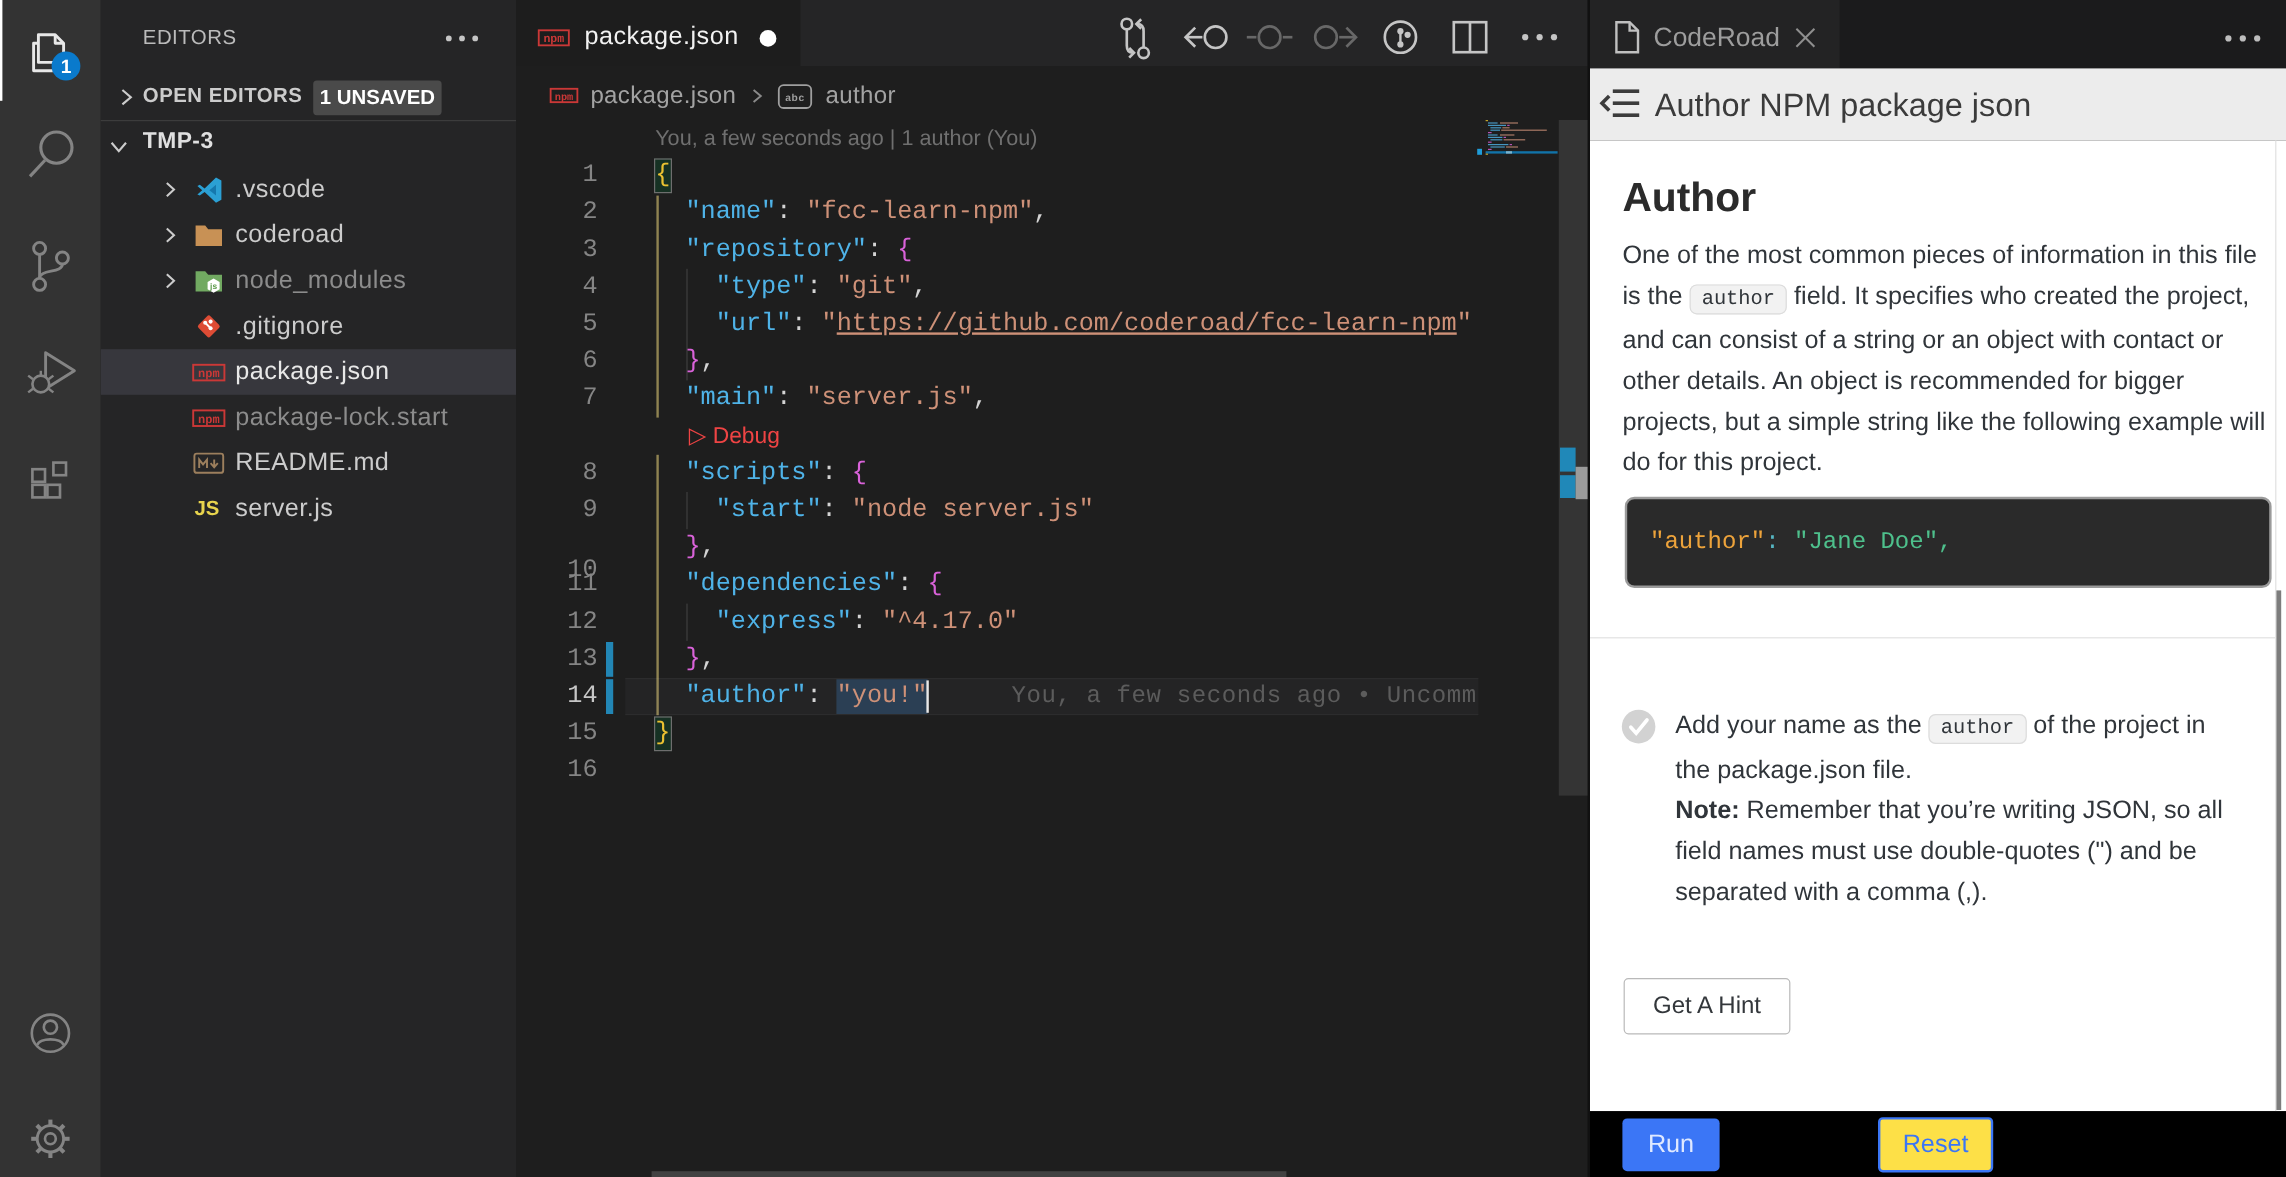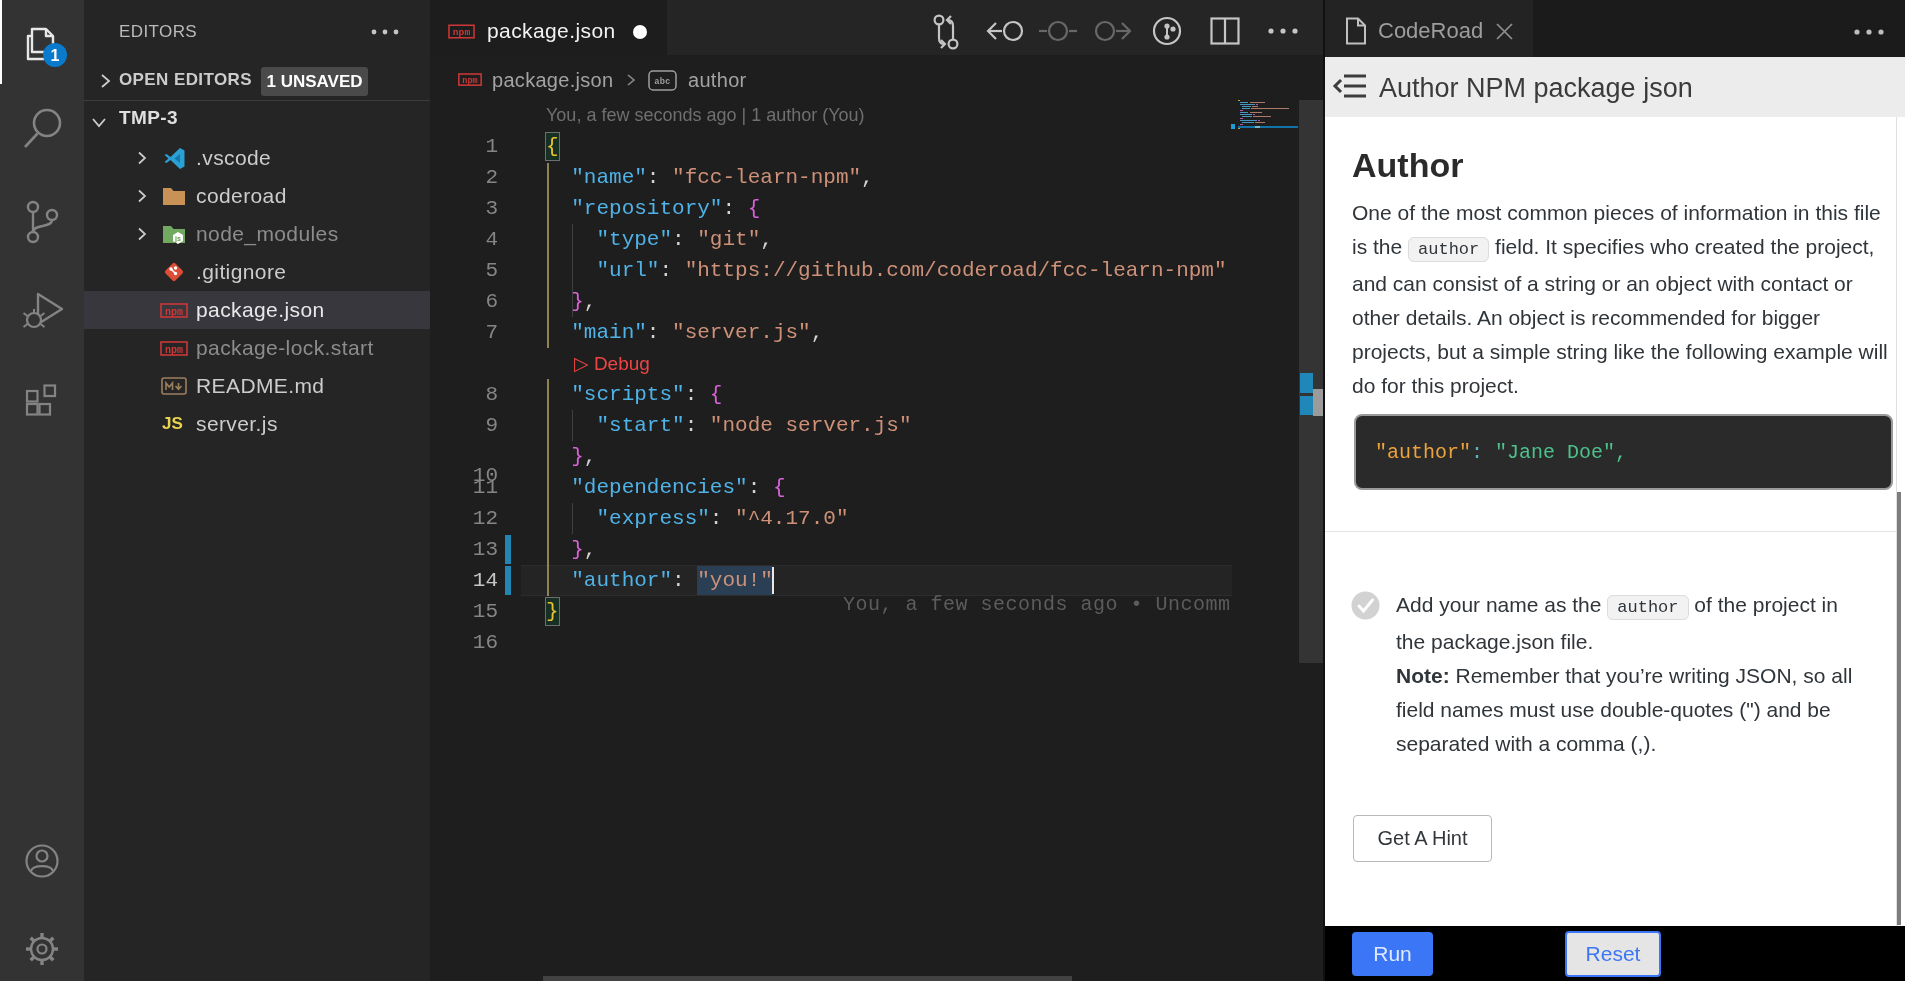--- a/index.html
+++ b/index.html
@@ -282,40 +282,40 @@
 <div class="num" style="left:430px;top:596px;">15</div>
 <div class="num" style="left:430px;top:627px;">16</div>
 
 <div class="abs" style="left:545px;top:132px;width:15px;height:29px;border:1px solid #6e6e6e;background:#163123;"></div>
 <div class="abs" style="left:545px;top:597px;width:15px;height:29px;border:1px solid #6e6e6e;background:#163123;"></div>
 
 <div class="row" style="left:546px;top:131px;"><span class="b1">{</span></div>
 <div class="row" style="left:546px;top:162px;">  <span class="k">"name"</span><span class="p">: </span><span class="s">"fcc-learn-npm"</span><span class="p">,</span></div>
 <div class="row" style="left:546px;top:193px;">  <span class="k">"repository"</span><span class="p">: </span><span class="b2">{</span></div>
 <div class="row" style="left:546px;top:224px;">    <span class="k">"type"</span><span class="p">: </span><span class="s">"git"</span><span class="p">,</span></div>
-<div class="row" style="left:546px;top:255px;">    <span class="k">"url"</span><span class="p">: </span><span class="s">"<span style="">https://github.com/coderoad/fcc-learn-npm</span>"</span></div>
+<div class="row" style="left:546px;top:255px;">    <span class="k">"url"</span><span class="p">: </span><span class="s">"<span style="text-decoration:underline;">https://github.com/coderoad/fcc-learn-npm</span>"</span></div>
 <div class="row" style="left:546px;top:286px;">  <span class="b2">}</span><span class="p">,</span></div>
 <div class="row" style="left:546px;top:317px;">  <span class="k">"main"</span><span class="p">: </span><span class="s">"server.js"</span><span class="p">,</span></div>
 
 <div class="abs" style="left:574px;top:349px;width:400px;font-size:19px;line-height:30px;color:#ef4444;">▷ Debug</div>
 <div class="row" style="left:546px;top:379px;">  <span class="k">"scripts"</span><span class="p">: </span><span class="b2">{</span></div>
 <div class="row" style="left:546px;top:410px;">    <span class="k">"start"</span><span class="p">: </span><span class="s">"node server.js"</span></div>
 <div class="row" style="left:546px;top:441px;">  <span class="b2">}</span><span class="p">,</span></div>
 <div class="row" style="left:546px;top:472px;">  <span class="k">"dependencies"</span><span class="p">: </span><span class="b2">{</span></div>
 <div class="row" style="left:546px;top:503px;">    <span class="k">"express"</span><span class="p">: </span><span class="s">"^4.17.0"</span></div>
 <div class="row" style="left:546px;top:534px;">  <span class="b2">}</span><span class="p">,</span></div>
 
 <div class="abs" style="left:521px;top:565px;width:711px;height:31px;background:rgba(140,150,170,0.055);border-top:1px solid rgba(255,255,255,0.04);border-bottom:1px solid rgba(255,255,255,0.04);"></div>
 
 <div class="abs" style="left:697px;top:566px;width:76px;height:29px;background:#2b3f54;"></div>
 <div class="row" style="left:546px;top:565px;">  <span class="k">"author"</span><span class="p">: </span><span class="s">"you!"</span></div>
 
 <div class="abs" style="left:772px;top:567px;width:2px;height:27px;background:#e8e8e8;"></div>
 
-<div class="abs" style="left:843px;top:589px;font:20px/31px 'Liberation Mono', monospace;letter-spacing:0.5px;color:#5c5c5c;">You, a few seconds ago • Uncomm</div>
+<div class="abs" style="left:843px;top:565px;font:20px/31px 'Liberation Mono', monospace;letter-spacing:0.5px;color:#5c5c5c;">You, a few seconds ago • Uncomm</div>
 <div class="row" style="left:546px;top:596px;"><span class="b1">}</span></div>
 
 <div class="abs" style="left:543px;top:976px;width:529px;height:5px;background:rgba(121,121,121,0.4);"></div>
 
 <div id="minimap" class="abs" style="left:1238px;top:100px;">
 <div style="position:absolute;left:0.00px;top:0px;width:2.10px;height:1.2px;background:#e9c62f;opacity:0.8;"></div>
 <div style="position:absolute;left:2.10px;top:2px;width:8.40px;height:1.2px;background:#4fb3e8;opacity:0.8;"></div>
 <div style="position:absolute;left:11.55px;top:2px;width:15.75px;height:1.2px;background:#ce9178;opacity:0.8;"></div>
 <div style="position:absolute;left:2.10px;top:4px;width:14.70px;height:1.2px;background:#4fb3e8;opacity:0.8;"></div>
 <div style="position:absolute;left:17.85px;top:4px;width:2.10px;height:1.2px;background:#d962d9;opacity:0.8;"></div>
@@ -406,13 +406,13 @@
 the package.json file.<br>
 <b>Note:</b> Remember that you’re writing JSON, so all<br>
 field names must use double-quotes (") and be<br>
 separated with a comma (,).
 </div>
 
 <div class="abs" style="left:1353px;top:815px;width:139px;height:47px;background:#ffffff;border:1.5px solid #b9b9b9;border-radius:4px;font-size:20px;color:#33373b;text-align:center;line-height:45px;">Get A Hint</div>
 
 <div class="abs" style="left:1325px;top:926px;width:580px;height:55px;background:#000000;"></div>
 <div class="abs" style="left:1352px;top:932px;width:81px;height:44px;background:#3b76f6;border-radius:4px;font-size:21px;color:#dfe9ff;text-align:center;line-height:44px;">Run</div>
-<div class="abs" style="left:1565px;top:931px;width:96px;height:46px;background:#e5e5e5;border:2px solid #3b76f6;border-radius:4px;font-size:21px;color:#3b76f6;text-align:center;line-height:42px;">Reset</div>
+<div class="abs" style="left:1565px;top:931px;width:96px;height:46px;background:#fde047;border:2px solid #3b76f6;border-radius:4px;font-size:21px;color:#3b76f6;text-align:center;line-height:42px;">Reset</div>
 
 </body></html>

